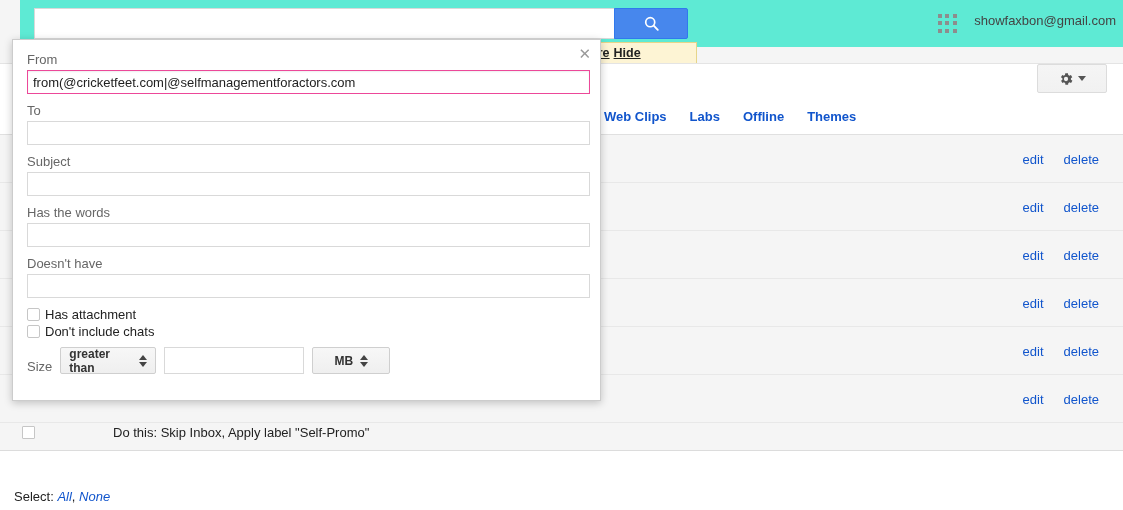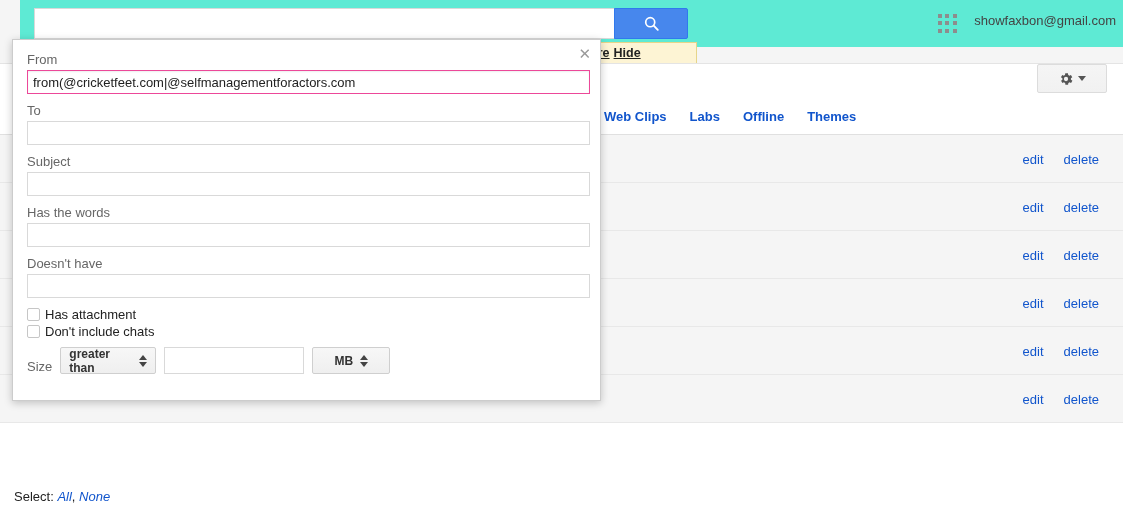--- a/index.html
+++ b/index.html
@@ -361,20 +361,24 @@
         </div>
       </div>
 
       <div class="filter-row">
         <div class="row-actions">
           <a>edit</a>
           <a>delete</a>
         </div>
       </div>
 
+      <div class="do-this-row">
+        <span class="do-this-cb"></span>
+        <span class="do-this-text">Do this: Skip Inbox, Apply label "Self-Promo"</span>
+      </div>
     </div>
 
     <div class="bottom-area">
       <div class="select-line">
         <span>Select:</span>
         <a>All</a><span>,</span>
         <a>None</a>
       </div>
 
     </div>

